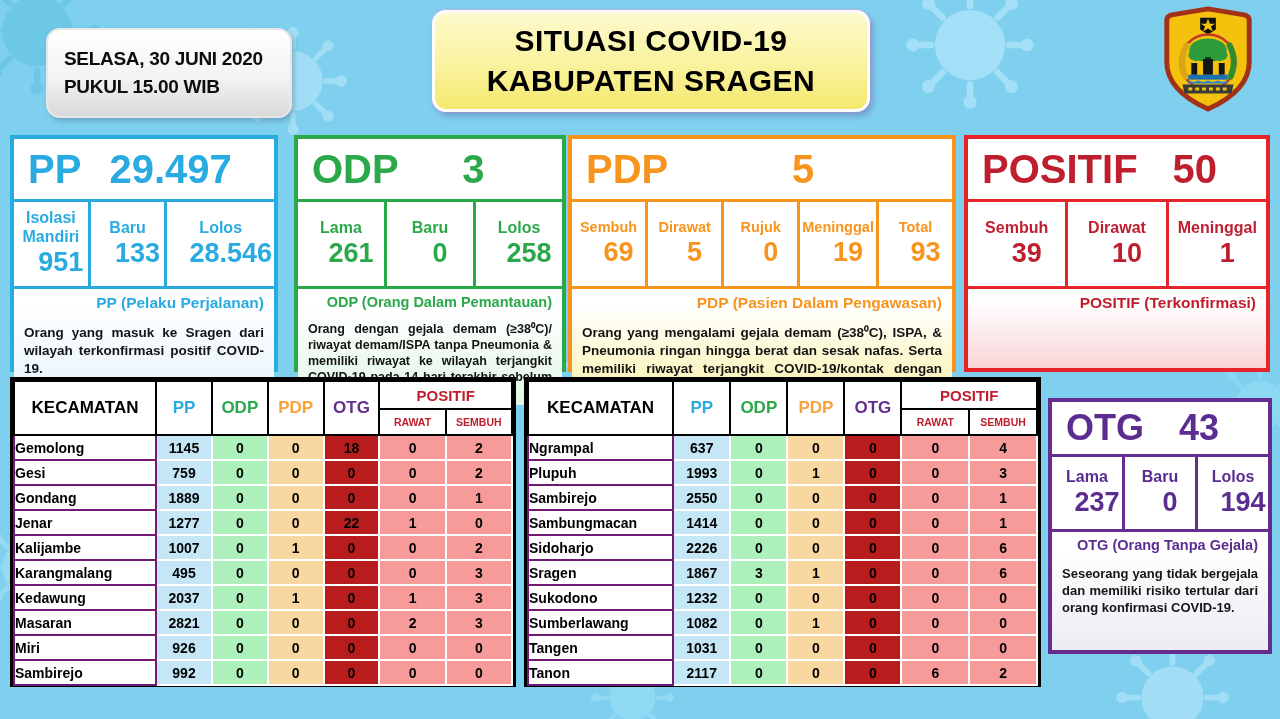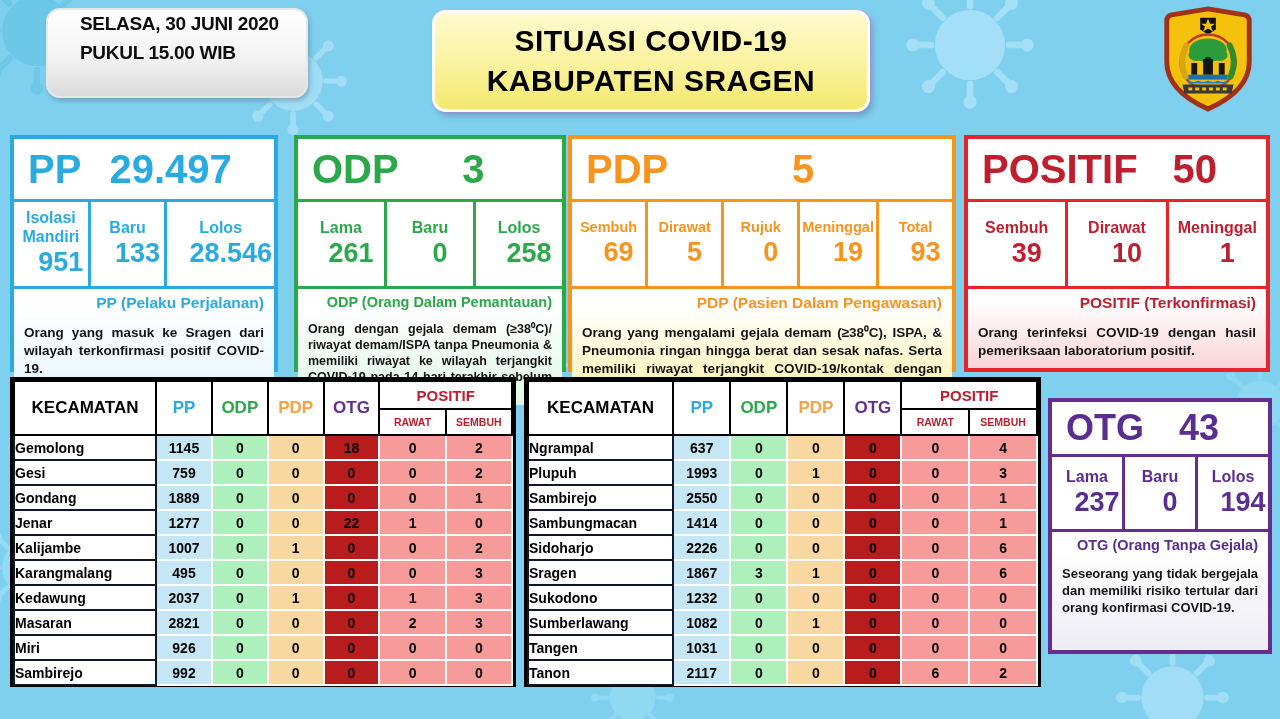--- a/index.html
+++ b/index.html
@@ -5,25 +5,25 @@
   html,body { margin:0; padding:0; }
   #canvas {
     position:relative; width:1280px; height:719px; overflow:hidden;
     background:#7FD0EF;
     font-family:"Liberation Sans", sans-serif;
   }
   .virus { position:absolute; pointer-events:none; }
 
   
   .date-box {
-    position:absolute; left:46px; top:8px; width:226px; height:86px;
+    position:absolute; left:46px; top:28px; width:226px; height:86px;
     background:linear-gradient(180deg,#ffffff 0%,#f3f3f3 55%,#d9d9d9 100%);
     border:2px solid #e7e7e7; border-radius:14px;
     box-shadow:2px 3px 5px rgba(60,90,120,.35);
-    display:flex; flex-direction:column; justify-content:flex-start; padding-left:32px;
+    display:flex; flex-direction:column; justify-content:center; padding-left:16px;
     color:#0d0d0d; font-weight:800; font-size:19px; line-height:1.5; letter-spacing:-0.3px;
   }
   .title-box {
     position:absolute; left:432px; top:10px; width:432px; height:96px;
     background:linear-gradient(180deg,#fdfacd 0%,#faf29d 55%,#f3e86e 100%);
     border:3px solid #fdfdff; border-radius:14px;
     box-shadow:3px 4px 6px rgba(96,96,160,.45), 0 0 0 1px #b9b9e2;
     display:flex; flex-direction:column; align-items:center; justify-content:center;
     color:#000; font-weight:800; font-size:30px; line-height:1.35; letter-spacing:.5px;
     text-align:right;
@@ -82,21 +82,21 @@
   .dtable tbody tr { height:25px; }
   .dtable th { border:2px solid #000; background:#fff; font-weight:800; padding:0; }
   .th-kec { font-size:17px; color:#000; }
   .th-pp  { font-size:17px; color:#29ABE2; }
   .th-odp { font-size:17px; color:#2BA84A; }
   .th-pdp { font-size:17px; color:#F9A23C; }
   .th-otg { font-size:17px; color:#662D91; }
   .th-pos { font-size:15px; color:#BE1E2D; }
   .th-sub { font-size:10.5px; color:#BE1E2D; }
   .dtable td { padding:0; font-weight:700; font-size:14px; color:#000; }
-  .td-name { border:2px solid #0f172a; background:#fff; text-align:left; padding-left:8px; }
+  .td-name { border:2px solid #701a75; background:#fff; text-align:left; padding-left:8px; }
   .td-num  { border:2px solid #fff; text-align:center; }
   .bg-pp      { background:#C5E6F5; }
   .bg-odp     { background:#AEF0BC; }
   .bg-pdp     { background:#F8D8A0; }
   .bg-otg     { background:#b91c1c; }
   .bg-rawat, .bg-sembuh { background:#F69A9A; }
 </style>
 </head>
 <body>
 
@@ -290,21 +290,20 @@
         <span class="stat-label">Dirawat</span>
         <span class="stat-value">10</span>
       </div>
       <div class="stat">
         <span class="stat-label">Meninggal</span>
         <span class="stat-value">1</span>
       </div>
     </div>
     <div class="card-desc">
       <div class="desc-title">POSITIF (Terkonfirmasi)</div>
-      <div class="desc-body">Orang terinfeksi COVID-19 dengan hasil pemeriksaan laboratorium positif.</div>
     </div>
   </div>
 
   <div class="dtable dtable-left">
     <table>
       <colgroup>
           <col class="c-kec">
           <col class="c-n">
           <col class="c-n">
           <col class="c-n">

